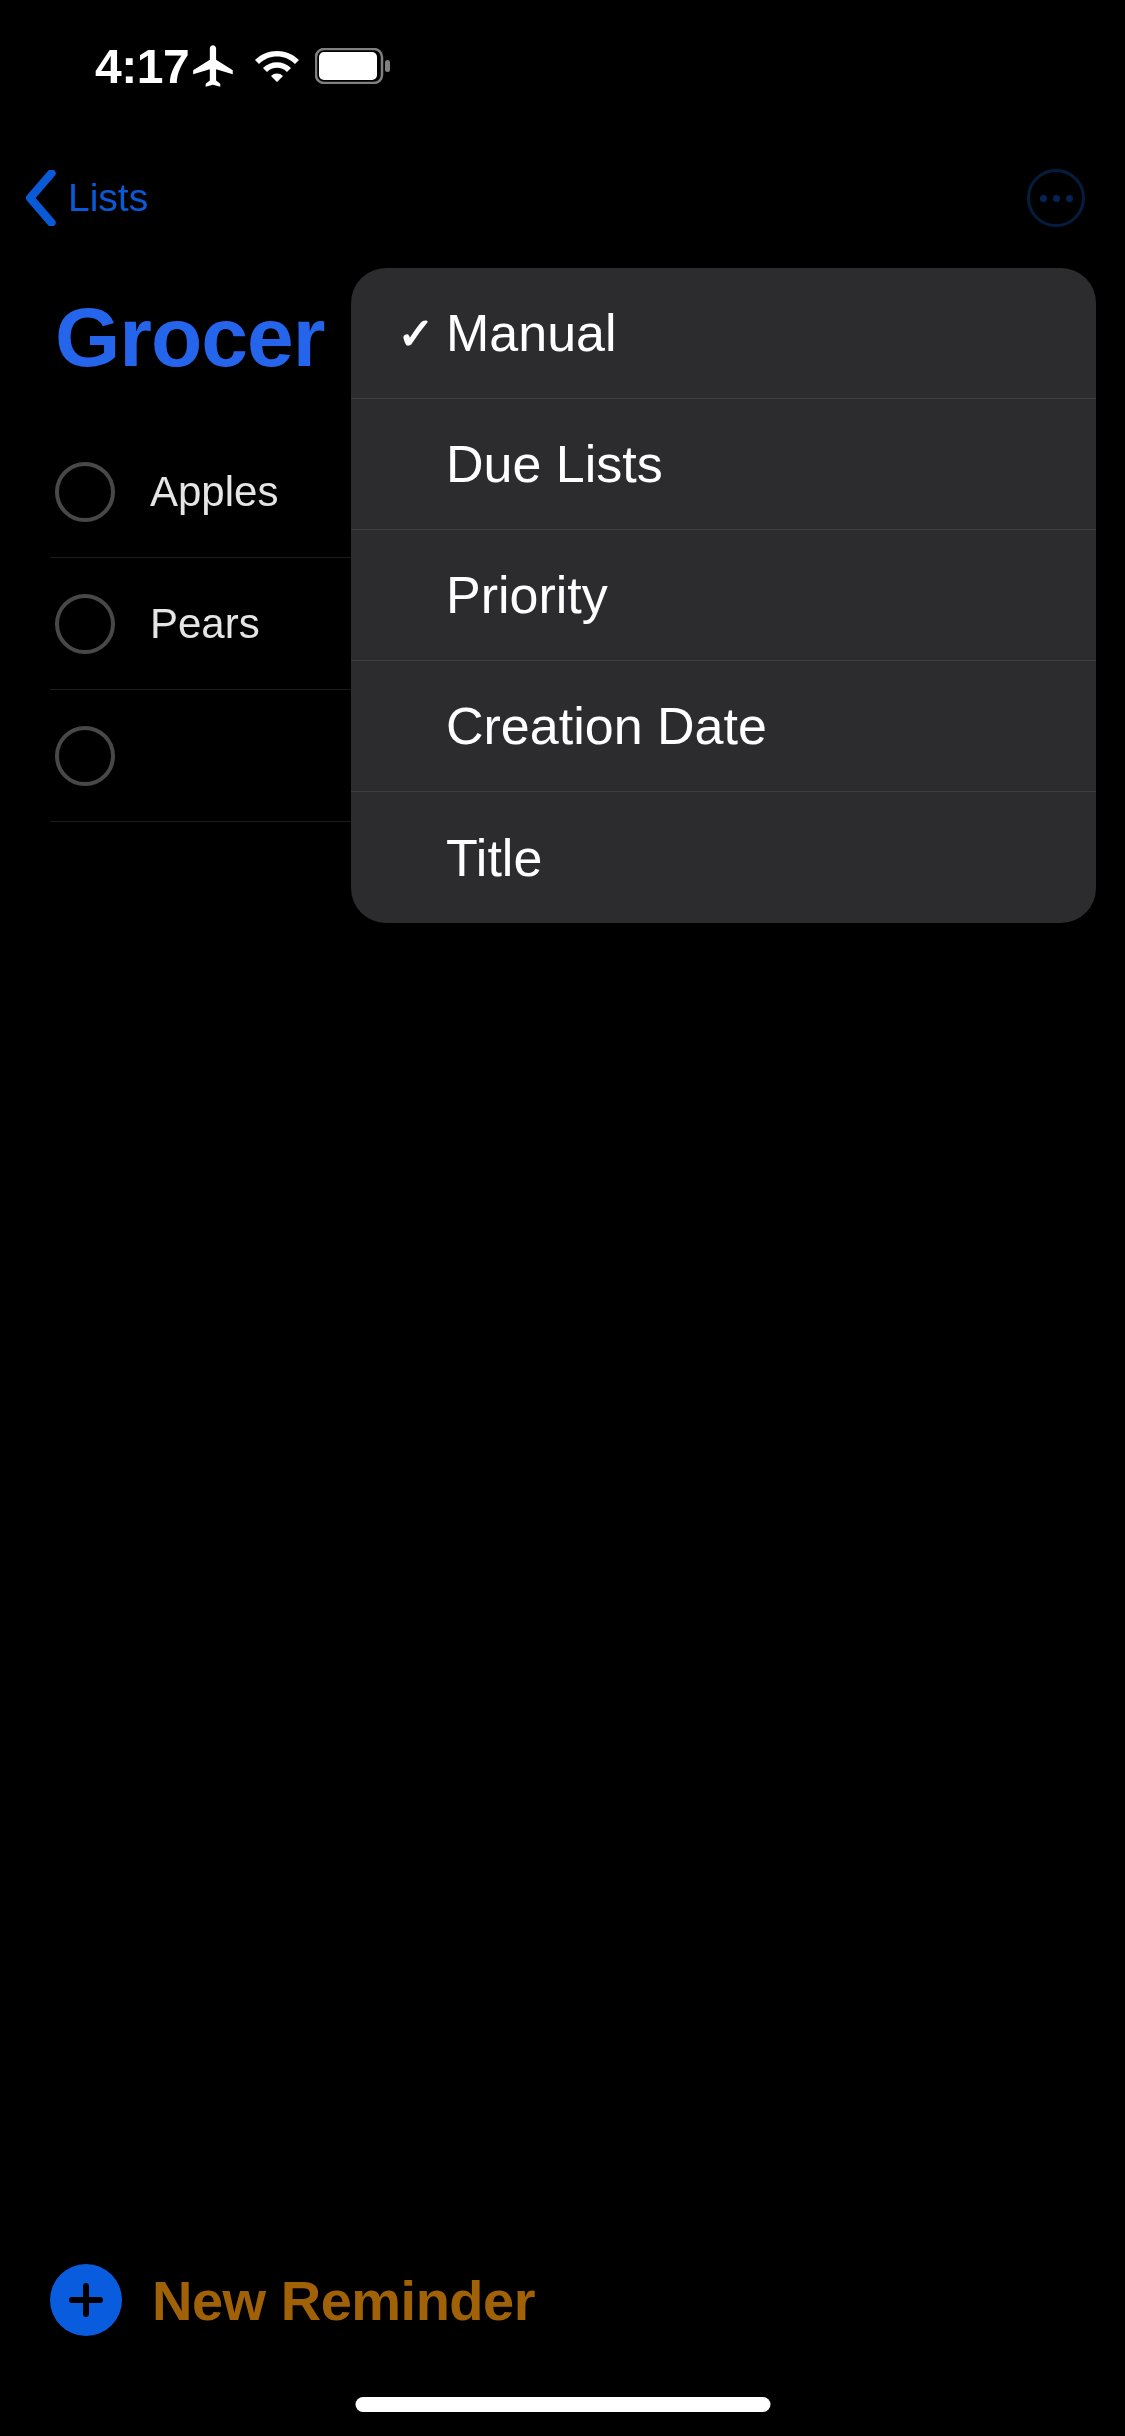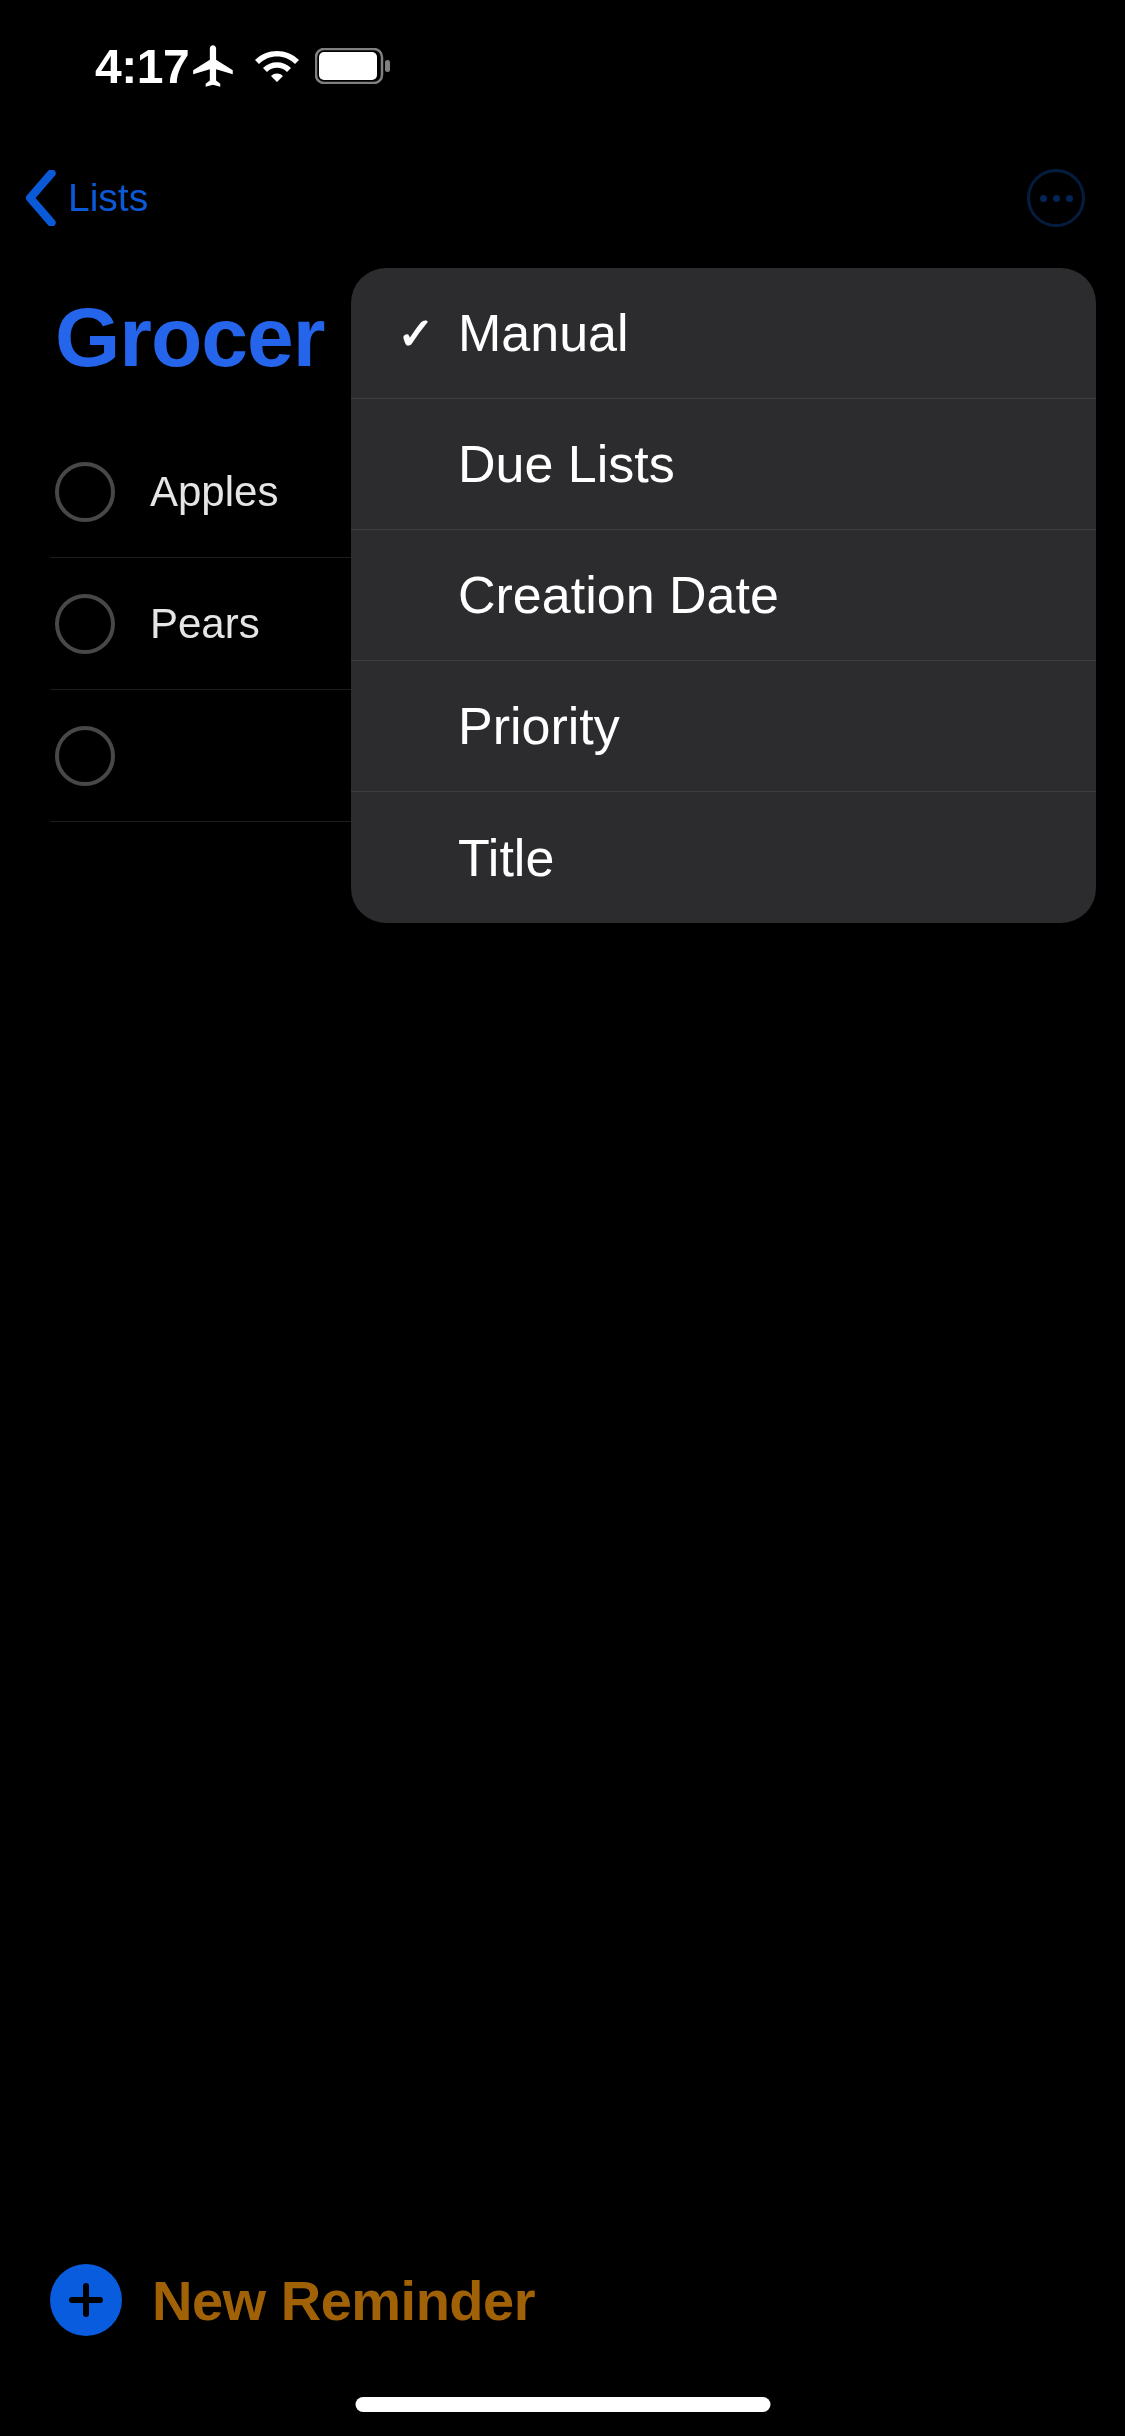--- a/index.html
+++ b/index.html
@@ -138,21 +138,21 @@
       justify-content: center;
       color: #ffffff;
       font-size: 44px;
       font-weight: 600;
       flex-shrink: 0;
     }
     .popup-label {
       color: #ffffff;
       font-size: 52px;
       font-weight: 400;
-      margin-left: 12px;
+      margin-left: 0px;
     }
     .bottom-bar {
       position: absolute;
       bottom: 100px;
       left: 0;
       right: 0;
       display: flex;
       align-items: center;
       padding: 0 50px;
       gap: 30px;
@@ -241,25 +241,25 @@
   <div class="popup-item">
     <div class="checkmark">✓</div>
     <div class="popup-label">Manual</div>
   </div>
   <div class="popup-item">
     <div class="checkmark"></div>
     <div class="popup-label">Due Lists</div>
   </div>
   <div class="popup-item">
     <div class="checkmark"></div>
+    <div class="popup-label">Priority</div>
+  </div>
+  <div class="popup-item">
+    <div class="checkmark"></div>
     <div class="popup-label">Creation Date</div>
-  </div>
-  <div class="popup-item">
-    <div class="checkmark"></div>
-    <div class="popup-label">Priority</div>
   </div>
   <div class="popup-item">
     <div class="checkmark"></div>
     <div class="popup-label">Title</div>
   </div>
 </div>
 
 <div class="bottom-bar">
   <div class="add-circle">
     <svg width="36" height="36" viewBox="0 0 36 36">

